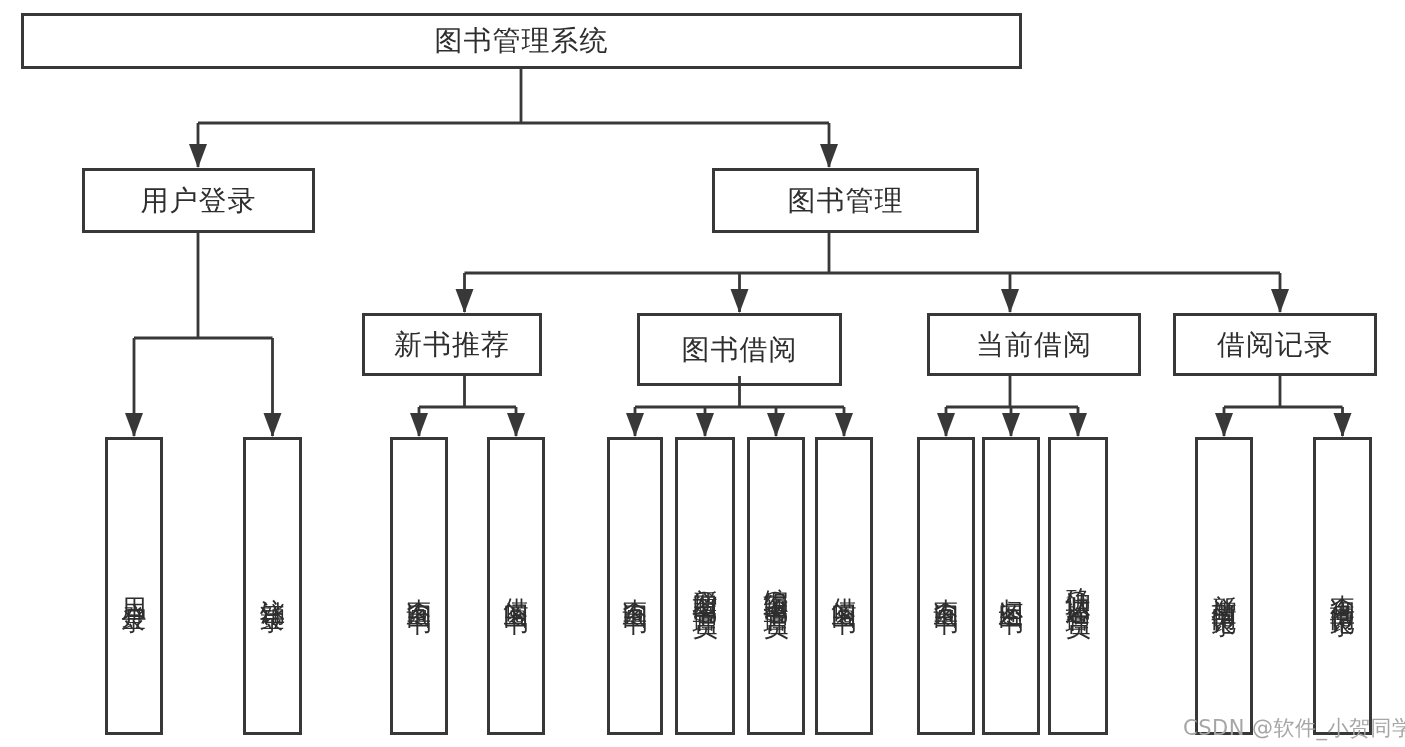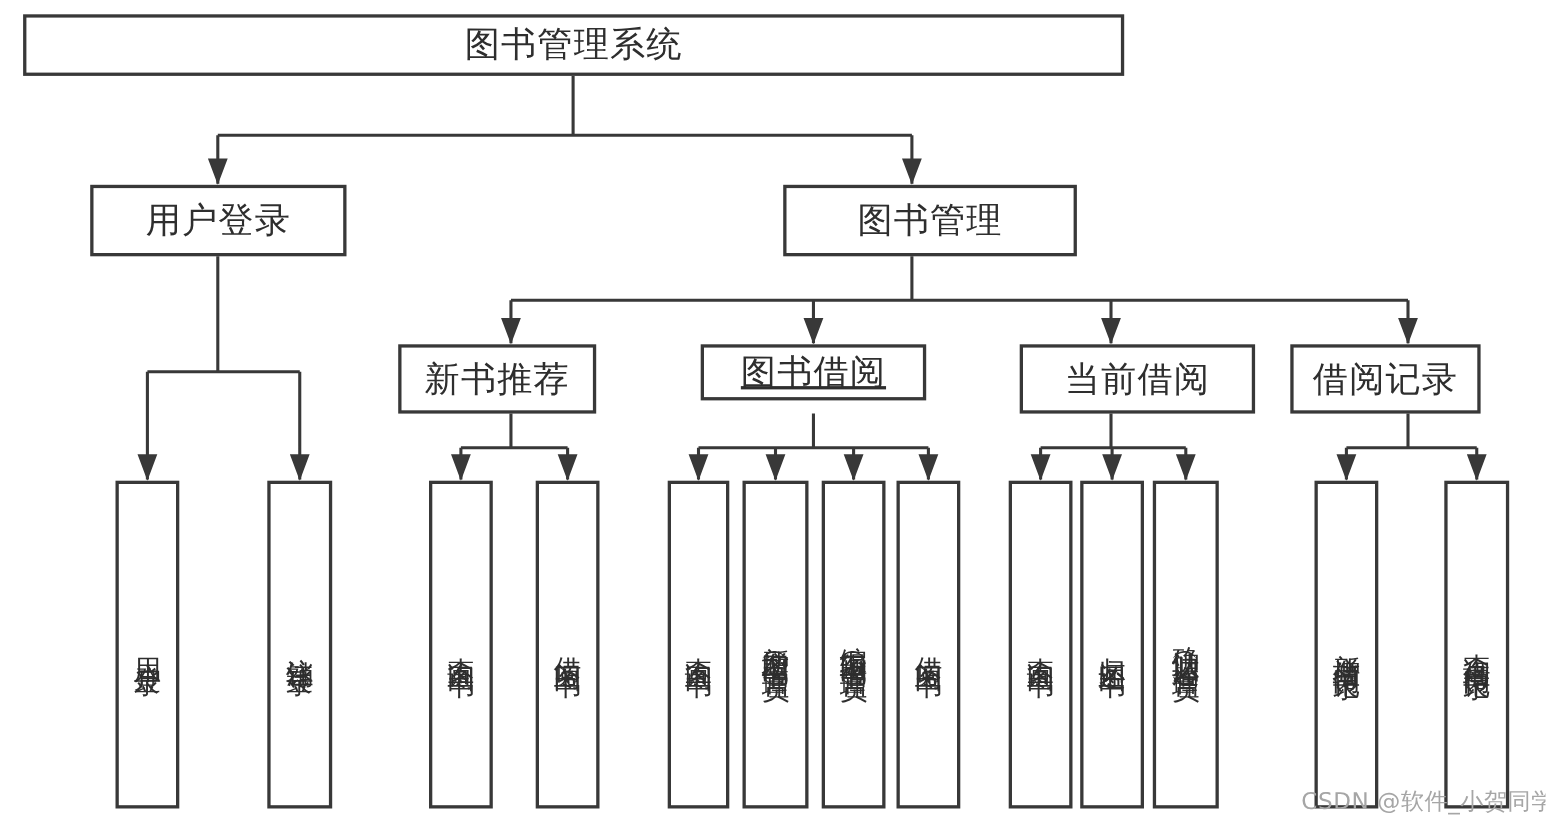--- a/index.html
+++ b/index.html
@@ -10,21 +10,21 @@
   }
   .node{
     position:absolute;
     background:#ffffff;
     border:3px solid #383838;
     box-sizing:border-box;
     display:flex;align-items:center;justify-content:center;
     color:#2e2e2e;
     z-index:1;
   }
-  .h-node{font-size:32px;letter-spacing:1px;white-space:nowrap;}
+  .h-node{font-size:28px;letter-spacing:1px;white-space:nowrap;}
   .v-node .v-text{
     writing-mode:vertical-rl;
     text-orientation:mixed;
     font-size:25px;
     letter-spacing:4px;
     line-height:1;
   }
   #connectors{
     position:absolute;left:0;top:0;width:1405px;height:747px;
     z-index:2;pointer-events:none;
@@ -68,27 +68,27 @@
 <div class="node h-node" style="left:82px;top:168px;width:233px;height:65px;">
   <span>用户登录</span>
 </div>
 <div class="node h-node" style="left:712px;top:168px;width:267px;height:65px;">
   <span>图书管理</span>
 </div>
 
 <div class="node h-node" style="left:362px;top:313px;width:180px;height:63px;">
   <span>新书推荐</span>
 </div>
-<div class="node h-node" style="left:637px;top:313px;width:205px;height:51px;text-decoration:underline;">
+<div class="node h-node" style="left:637px;top:313px;width:205px;height:73px;">
   <span>图书借阅</span>
 </div>
 <div class="node h-node" style="left:903px;top:313px;width:214px;height:63px;margin-left:24px;">
   <span>当前借阅</span>
 </div>
-<div class="node h-node" style="left:1173px;top:313px;width:173px;height:63px;">
+<div class="node h-node" style="left:1173px;top:313px;width:204px;height:63px;">
   <span>借阅记录</span>
 </div>
 
 <div class="node v-node" style="left:105px;top:437px;width:58px;height:298px;">
   <span class="v-text">用户登录</span>
 </div>
 <div class="node v-node" style="left:243px;top:437px;width:59px;height:298px;">
   <span class="v-text">注销登录</span>
 </div>
 

